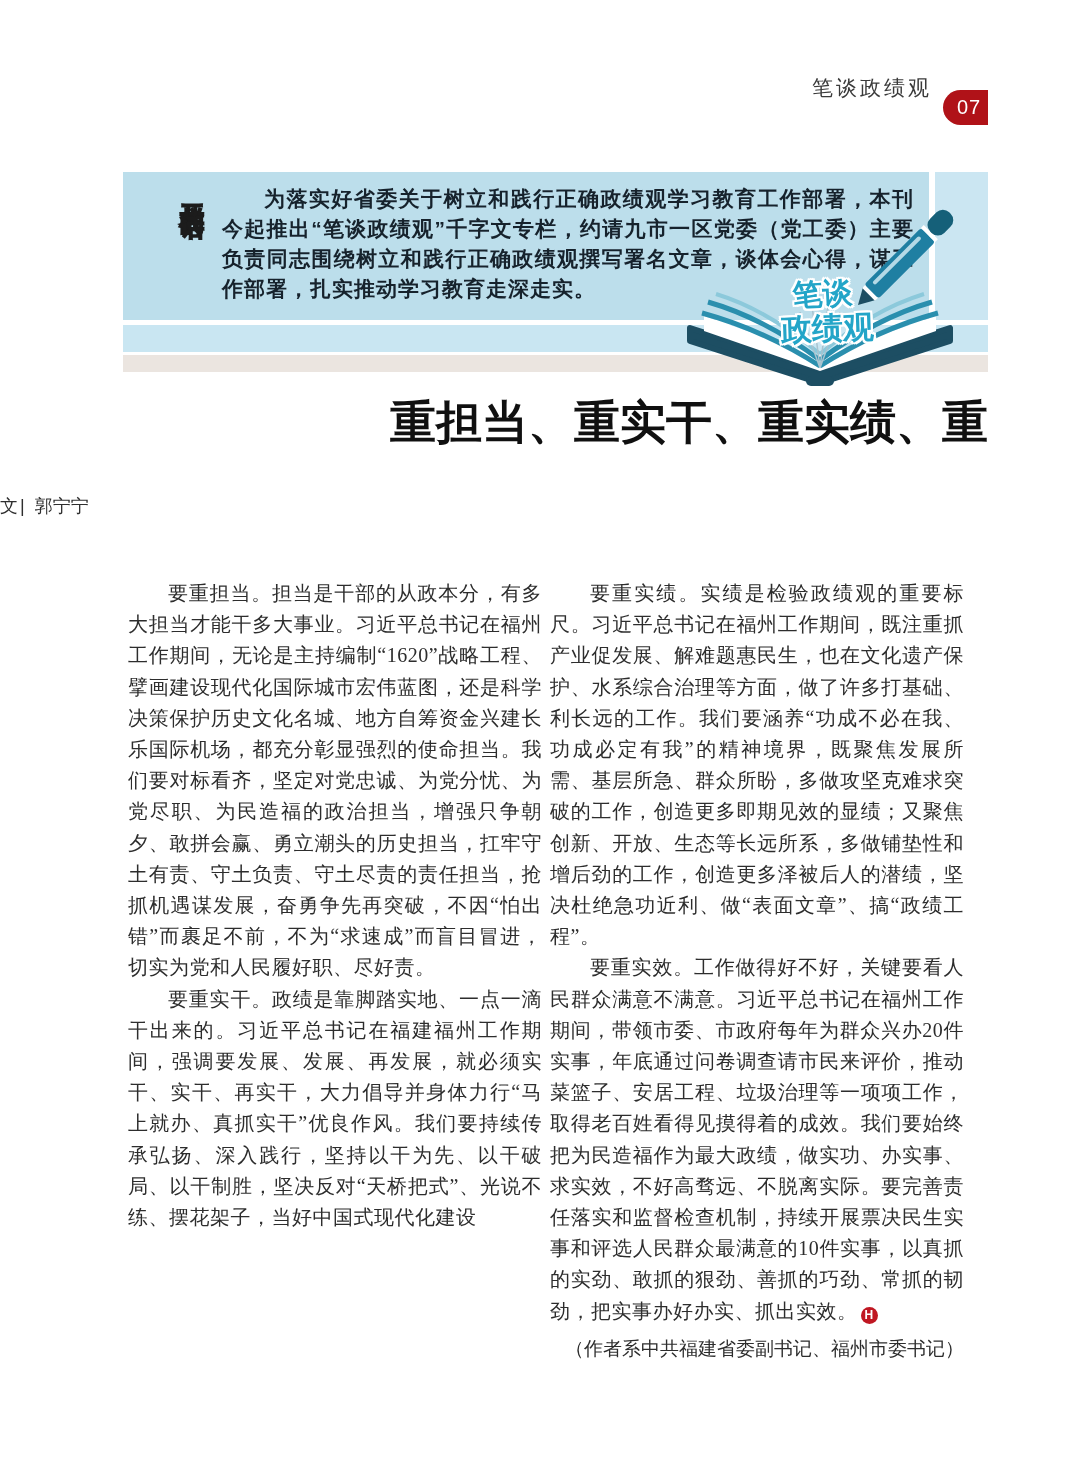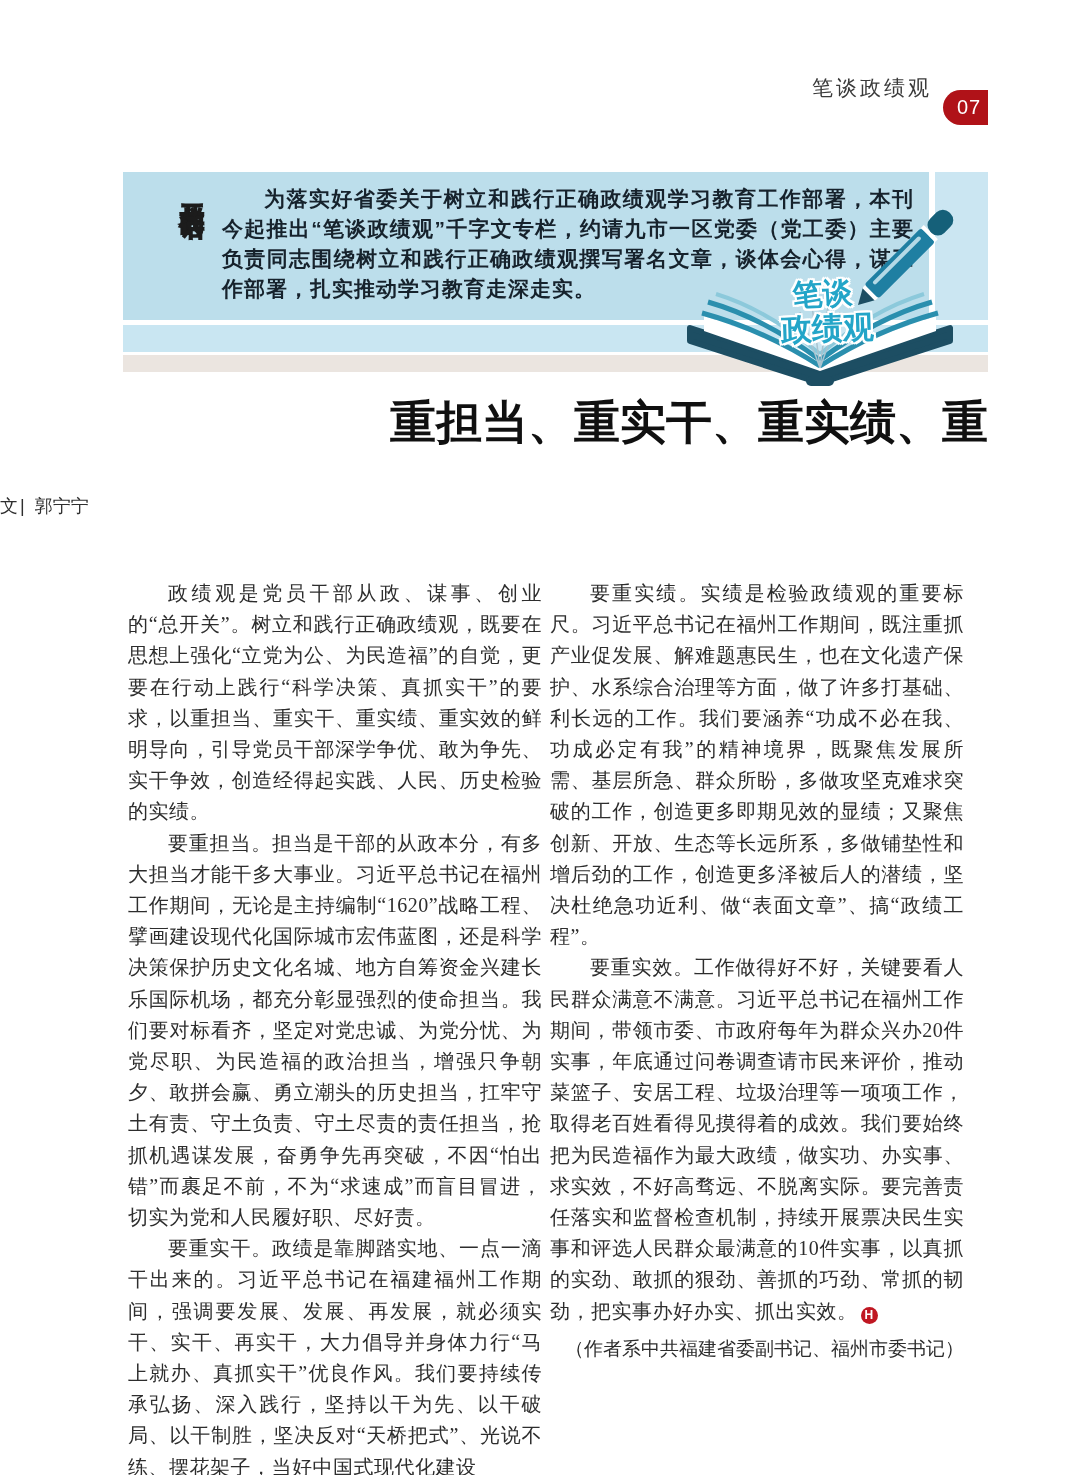--- a/index.html
+++ b/index.html
@@ -105,21 +105,20 @@
   </svg>
   <div class="logo1">笔谈</div>
   <div class="logo2">政绩观</div>
 
   <div class="title">重担当、重实干、重实绩、重实效</div>
   <div class="byline">
     <span>文</span><span class="sep">|</span><span>郭宁宁</span>
   </div>
 
   <div class="col col-left">
-    <p class="ind">政绩观是党员干部从政、谋事、创业的“总开关”。树立和践行正确政绩观，既要在思想上强化“立党为公、为民造福”的自觉，更要在行动上践行“科学决策、真抓实干”的要求，以重担当、重实干、重实绩、重实效的鲜明导向，引导党员干部深学争优、敢为争先、实干争效，创造经得起实践、人民、历史检验的实绩。</p>
     <p class="ind">要重担当。担当是干部的从政本分，有多大担当才能干多大事业。习近平总书记在福州工作期间，无论是主持编制“1620”战略工程、擘画建设现代化国际城市宏伟蓝图，还是科学决策保护历史文化名城、地方自筹资金兴建长乐国际机场，都充分彰显强烈的使命担当。我们要对标看齐，坚定对党忠诚、为党分忧、为党尽职、为民造福的政治担当，增强只争朝夕、敢拼会赢、勇立潮头的历史担当，扛牢守土有责、守土负责、守土尽责的责任担当，抢抓机遇谋发展，奋勇争先再突破，不因“怕出错”而裹足不前，不为“求速成”而盲目冒进，切实为党和人民履好职、尽好责。</p>
     <p class="ind">要重实干。政绩是靠脚踏实地、一点一滴干出来的。习近平总书记在福建福州工作期间，强调要发展、发展、再发展，就必须实干、实干、再实干，大力倡导并身体力行“马上就办、真抓实干”优良作风。我们要持续传承弘扬、深入践行，坚持以干为先、以干破局、以干制胜，坚决反对“天桥把式”、光说不练、摆花架子，当好中国式现代化建设</p>
   </div>
 
   <div class="col col-right">
     <p class="ind">要重实绩。实绩是检验政绩观的重要标尺。习近平总书记在福州工作期间，既注重抓产业促发展、解难题惠民生，也在文化遗产保护、水系综合治理等方面，做了许多打基础、利长远的工作。我们要涵养“功成不必在我、功成必定有我”的精神境界，既聚焦发展所需、基层所急、群众所盼，多做攻坚克难求突破的工作，创造更多即期见效的显绩；又聚焦创新、开放、生态等长远所系，多做铺垫性和增后劲的工作，创造更多泽被后人的潜绩，坚决杜绝急功近利、做“表面文章”、搞“政绩工程”。</p>
     <p class="ind"><span>要重实效。工作做得好不好，关键要看人民群众满意不满意。习近平总书记在福州工作期间，带领市委、市政府每年为群众兴办20件实事，年底通过问卷调查请市民来评价，推动菜篮子、安居工程、垃圾治理等一项项工作，取得老百姓看得见摸得着的成效。我们要始终把为民造福作为最大政绩，做实功、办实事、求实效，不好高骛远、不脱离实际。要完善责任落实和监督检查机制，持续开展票决民生实事和评选人民群众最满意的10件实事，以真抓的实劲、敢抓的狠劲、善抓的巧劲、常抓的韧劲，把实事办好办实、抓出实效。</span><span class="endmark">H</span></p>
     <p class="author-note">（作者系中共福建省委副书记、福州市委书记）</p>
 
   </div>

